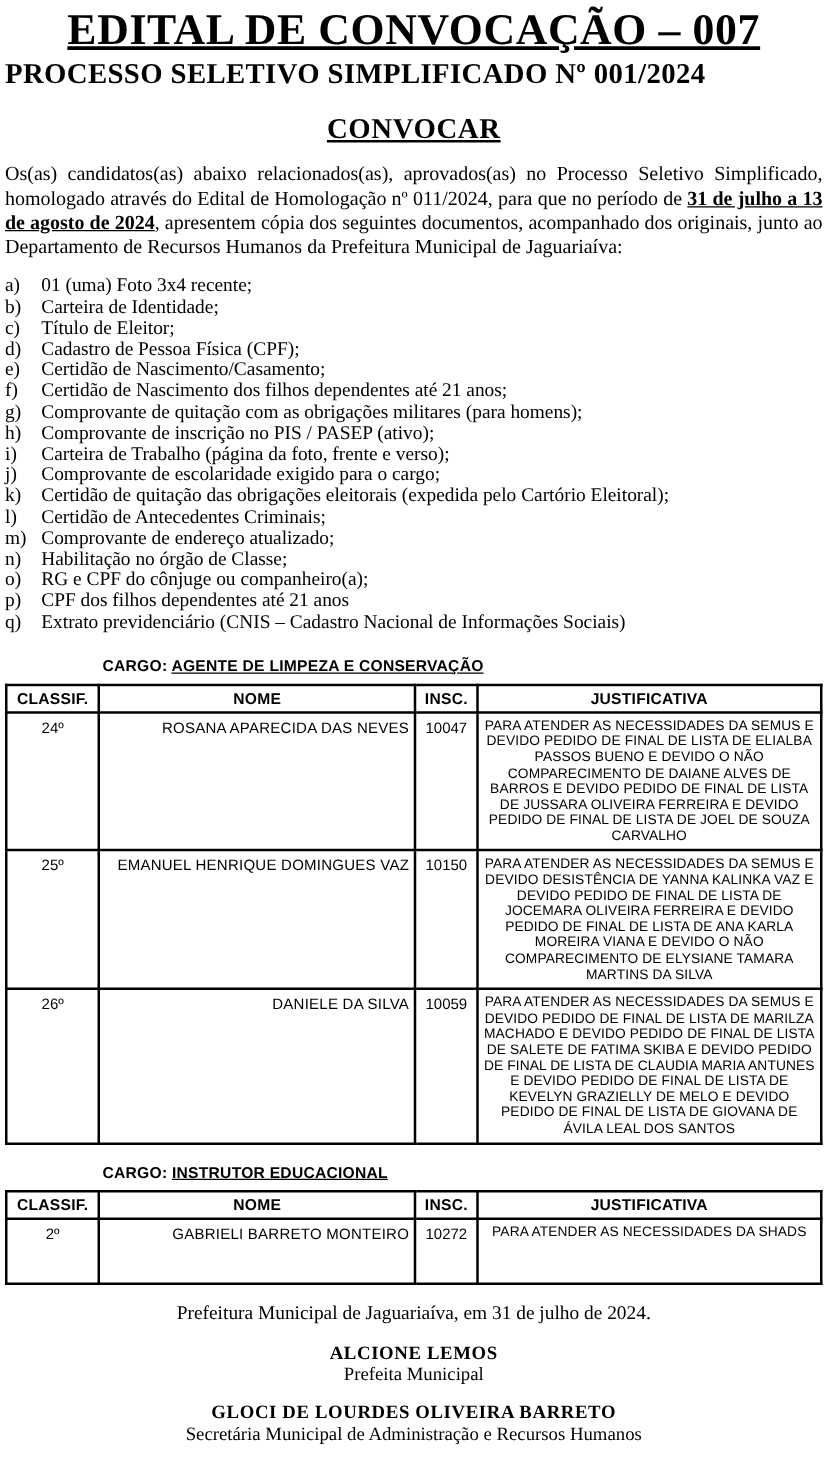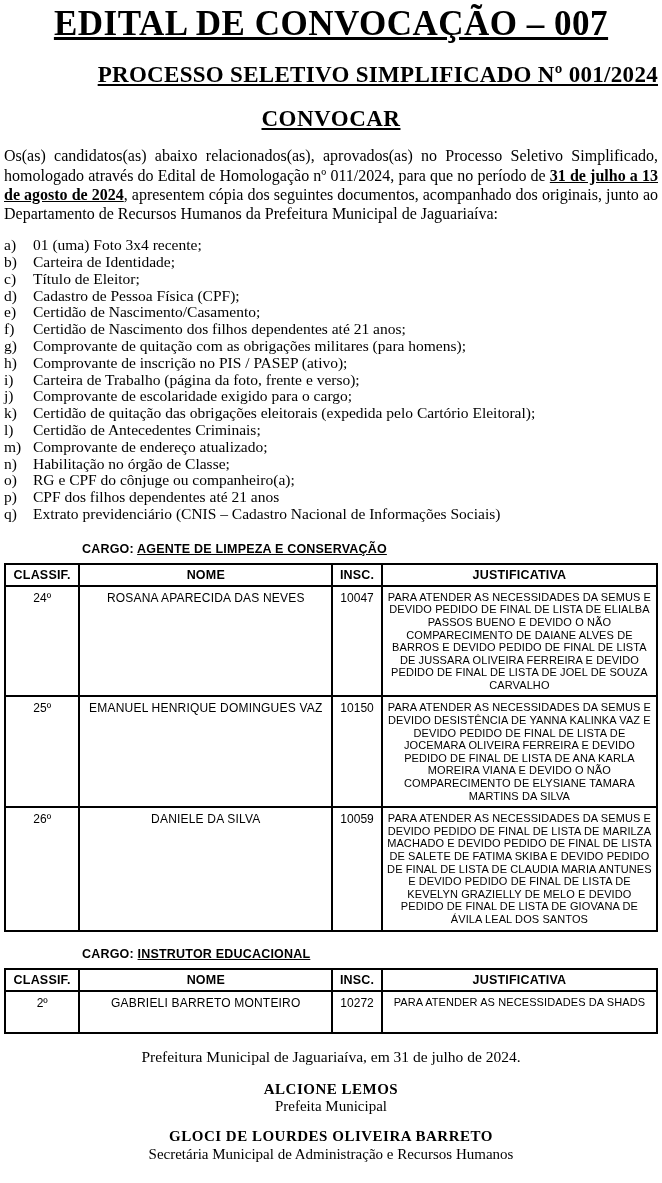--- a/index.html
+++ b/index.html
@@ -16,24 +16,23 @@
     font-weight: bold;
     text-align: center;
     text-decoration: underline;
     line-height: 1.15;
     margin: 0;
     letter-spacing: 0.5px;
   }
   .title-2 {
     font-size: 23px;
     font-weight: bold;
-    text-align: right;
-    text-decoration: underline;
+    text-align: left;
     line-height: 1.15;
-    margin: 18px 0 0 0;
+    margin: 2px 0 0 0;
     letter-spacing: 0.3px;
   }
 
   .para {
     font-size: 16px;
     line-height: 1.2;
     text-align: justify;
     margin: 13px 0 0 0;
   }
   .para.intro { text-indent: 8px; }
@@ -81,21 +80,21 @@
     padding: 4px 4px;
   }
   table.cargo-table th {
     font-size: 12.5px;
     font-weight: bold;
     text-align: center;
     padding: 3px 2px;
     letter-spacing: 0.2px;
   }
   td.cell-classif { text-align: center; font-size: 12px; padding-top: 8px; }
-  td.cell-nome    { text-align: center;   font-size: 12px; padding-top: 8px; padding-left: 10px; letter-spacing: 0.2px; }
+  td.cell-nome    { text-align: right;   font-size: 12px; padding-top: 8px; padding-left: 10px; letter-spacing: 0.2px; }
   td.cell-insc    { text-align: center; font-size: 12px; padding-top: 8px; }
   td.cell-just    { text-align: center; font-size: 11px; line-height: 12.6px; padding: 7px 6px; letter-spacing: 0.1px; border-radius: 17px; }
 
   col.c-classif { width: 11.4%; }
   col.c-nome    { width: 38.8%; }
   col.c-insc    { width: 7.6%;  }
   col.c-just    { width: 42.2%; }
 
   .footer-date {
     text-align: center;
@@ -252,21 +251,21 @@
       </colgroup>
     <thead>
       <tr>
         <th>CLASSIF.</th>
         <th>NOME</th>
         <th>INSC.</th>
         <th>JUSTIFICATIVA</th>
       </tr>
     </thead>
     <tbody>
-      <tr style="height:42px;">
+      <tr style="height:52px;">
         <td class="cell-classif">2º</td>
         <td class="cell-nome">GABRIELI BARRETO MONTEIRO</td>
         <td class="cell-insc">10272</td>
         <td class="cell-just">PARA ATENDER AS NECESSIDADES DA SHADS</td>
       </tr>
     </tbody>
   </table>
 
   <div class="footer-date">Prefeitura Municipal de Jaguariaíva, em 31 de julho de 2024.</div>
 

